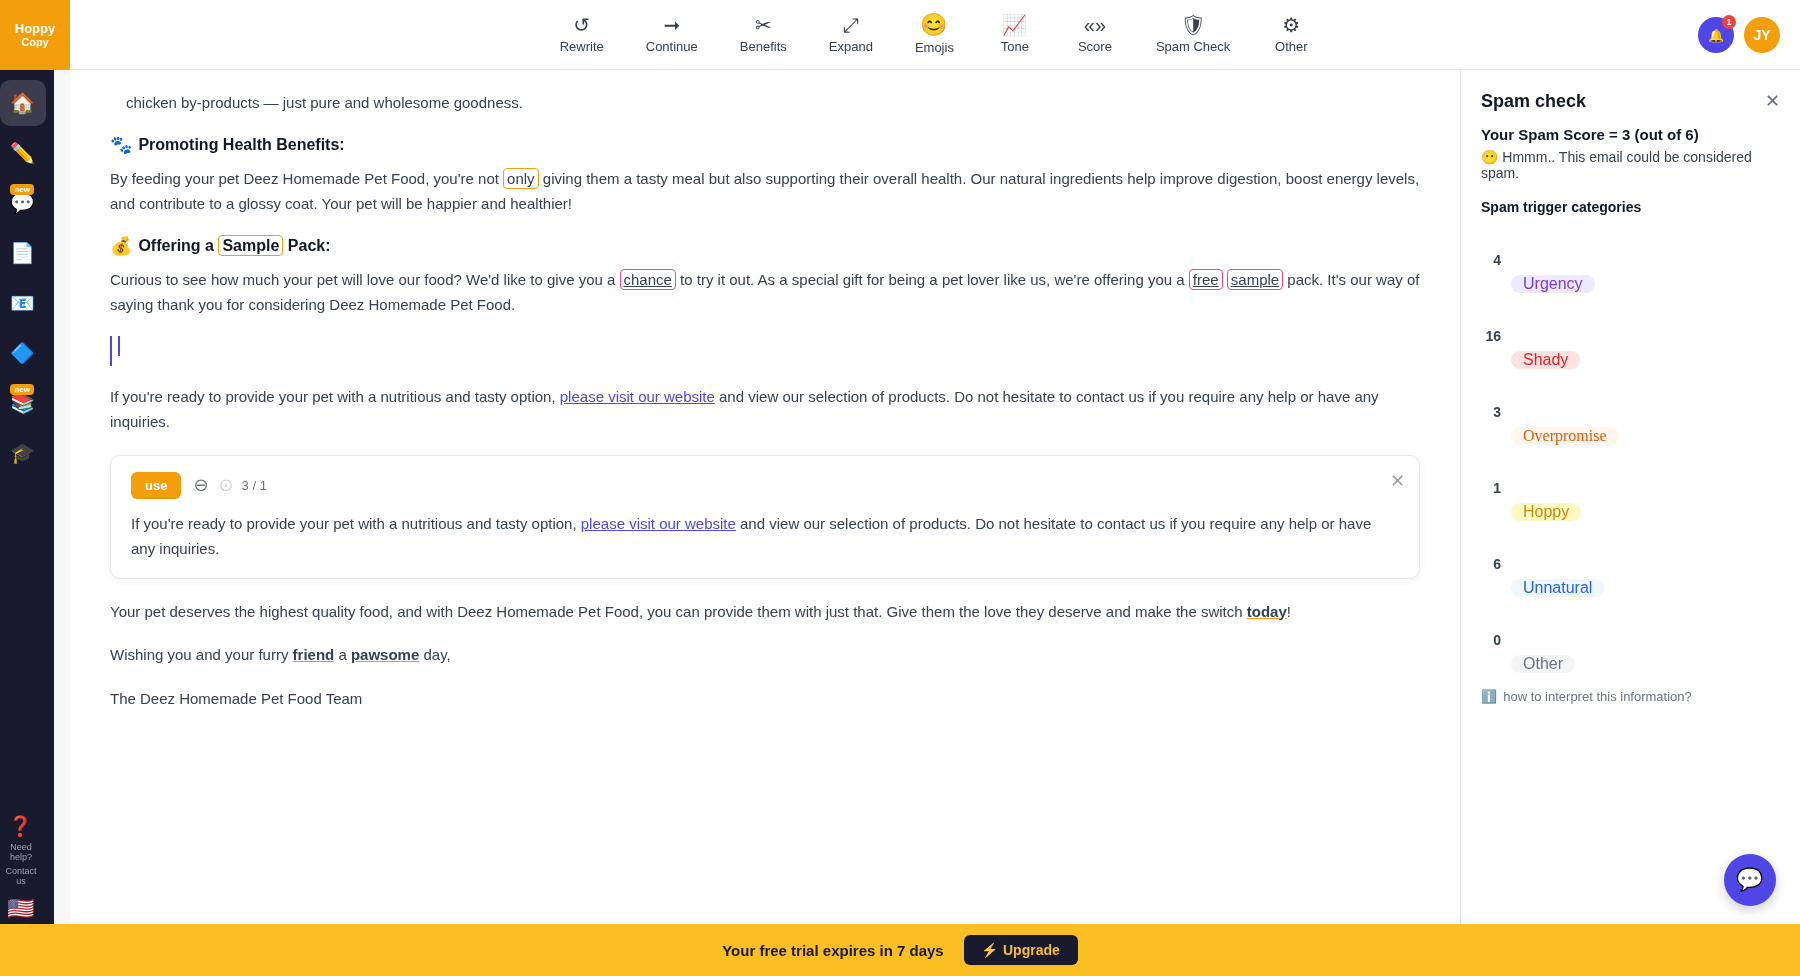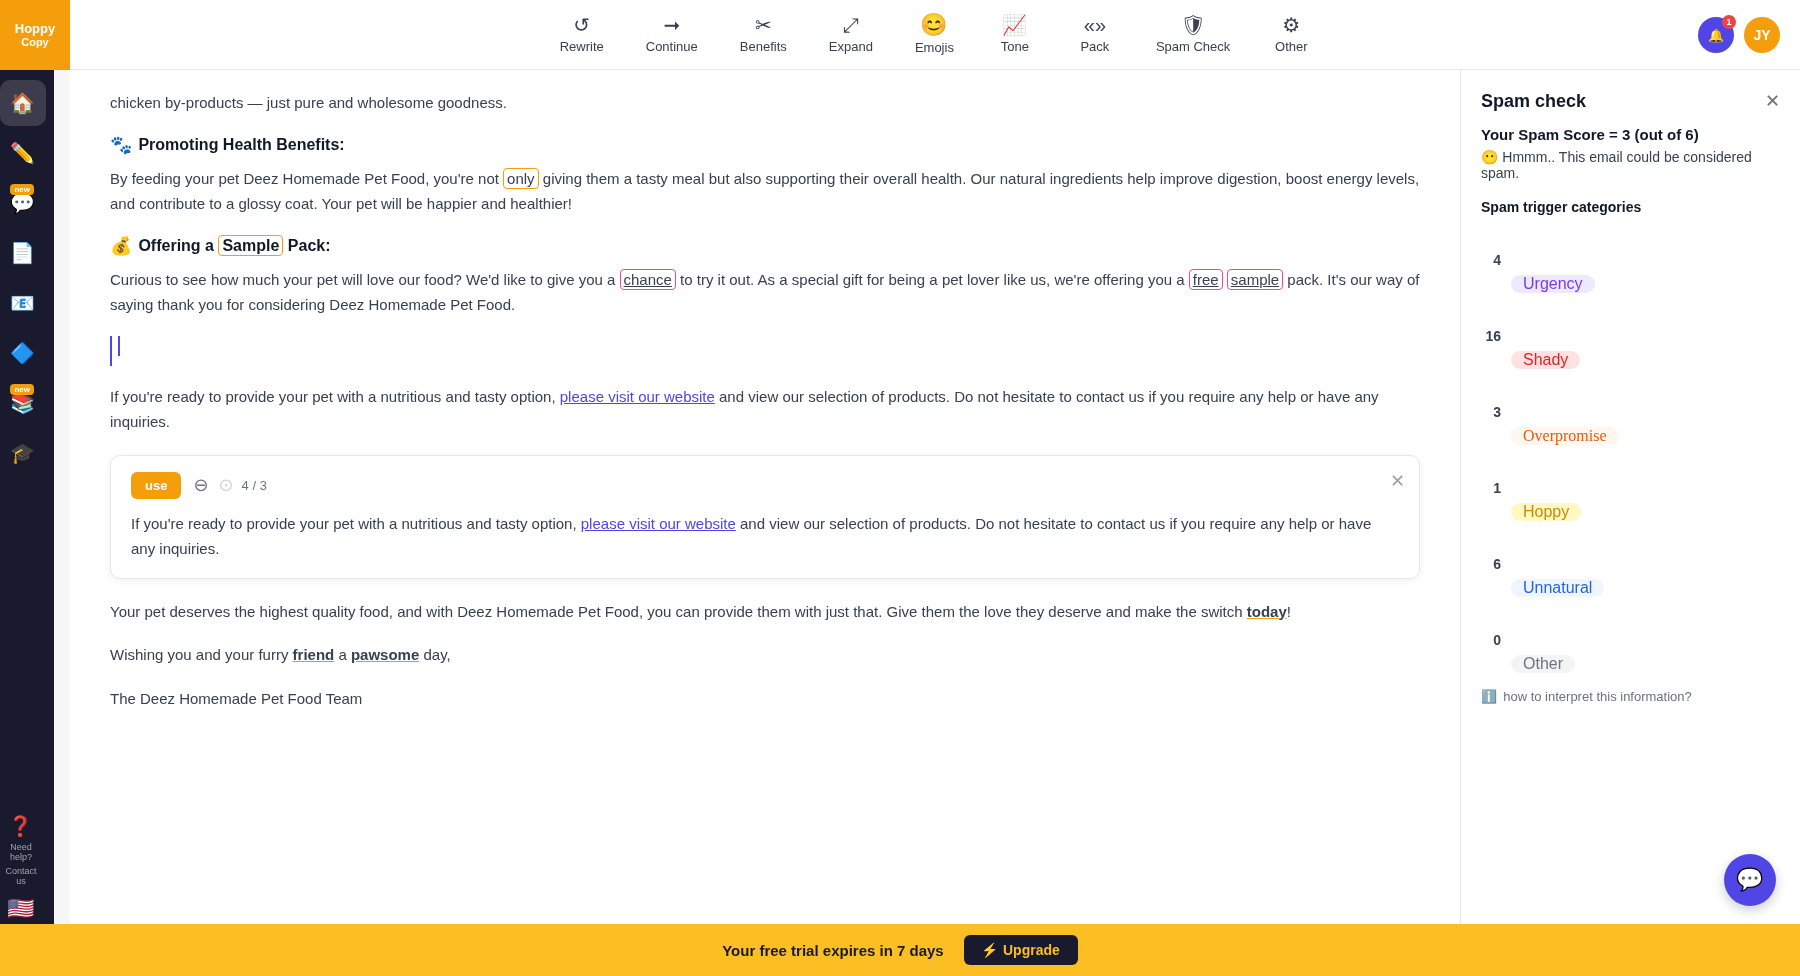--- a/index.html
+++ b/index.html
@@ -174,21 +174,21 @@
     }
     .user-avatar {
       width: 36px; height: 36px; border-radius: 50%; background: #f59e0b;
       display: flex; align-items: center; justify-content: center;
       color: #fff; font-size: 14px; font-weight: 700; cursor: pointer;
     }
 
     .flag-icon { font-size: 22px; cursor: pointer; }
     .moon-icon { font-size: 20px; color: #9ca3af; cursor: pointer; }
 
-    .intro-text { font-size: 15px; color: #374151; line-height: 1.7; margin-bottom: 18px; }
+    .intro-text { font-size: 15px; color: #374151; line-height: 1.7; margin-bottom: 18px; margin-left: 16px; }
   </style>
 </head>
 <body>
 
 <div class="sidebar">
   <div class="sidebar-logo">
     <div>
       <div class="logo-main">Hoppy</div>
       <div>Copy</div>
     </div>
@@ -252,21 +252,21 @@
   <button class="toolbar-btn">
     <span class="icon">😊</span>
     <span>Emojis</span>
   </button>
   <button class="toolbar-btn">
     <span class="icon" style="font-size:20px;">📈</span>
     <span>Tone</span>
   </button>
   <button class="toolbar-btn">
     <span class="icon" style="font-size:20px;">«»</span>
-    <span>Pack</span>
+    <span>Score</span>
   </button>
   <button class="toolbar-btn">
     <span class="icon" style="font-size:20px;">🛡</span>
     <span>Spam Check</span>
   </button>
   <button class="toolbar-btn">
     <span class="icon" style="font-size:20px;">⚙</span>
     <span>Other</span>
   </button>
 </div>
@@ -314,21 +314,21 @@
     <p class="body-text">
       If you're ready to provide your pet with a nutritious and tasty option, <span class="link-text">please visit our website</span> and view our selection of products. Do not hesitate to contact us if you require any help or have any inquiries.
     </p>
 
     <div class="suggestion-box">
       <div class="suggestion-controls">
         <button class="use-btn">use</button>
         <div class="nav-controls">
           <button class="nav-btn">⊖</button>
           <button class="nav-btn" disabled="">⊙</button>
-          <span>4 / 3</span>
+          <span>3 / 1</span>
         </div>
       </div>
       <button class="close-btn">✕</button>
       <p class="suggestion-text">
         If you're ready to provide your pet with a nutritious and tasty option, <span class="link-text">please visit our website</span> and view our selection of products. Do not hesitate to contact us if you require any help or have any inquiries.
       </p>
     </div>
 
     <p class="body-text">
       Your pet deserves the highest quality food, and with Deez Homemade Pet Food, you can provide them with just that. Give them the love they deserve and make the switch <span style="text-decoration: underline; text-decoration-color: #f59e0b; font-weight: 600;">today</span>!

